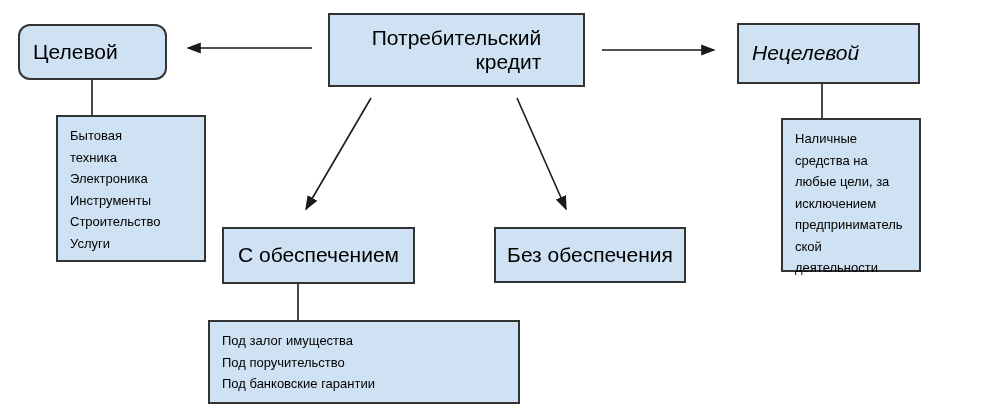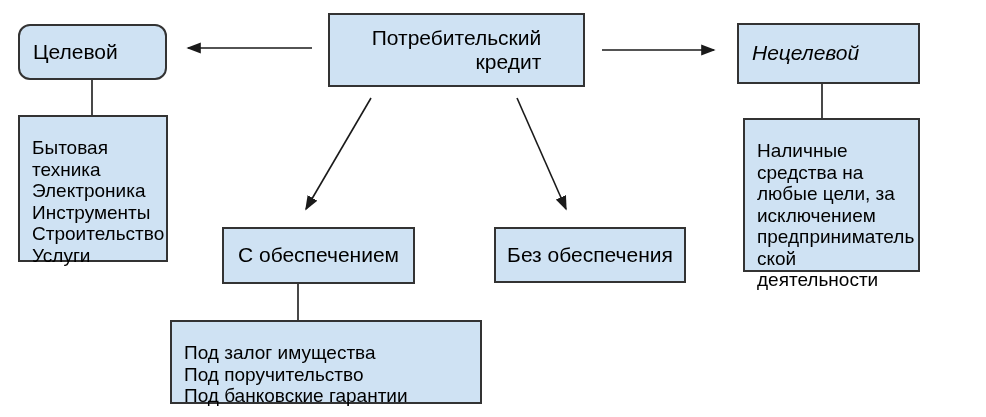--- a/index.html
+++ b/index.html
@@ -32,32 +32,33 @@
   }
   .title-box {
     display: flex;
     align-items: center;
     font-size: 21px;
     line-height: 1.15;
   }
   .title-left { justify-content: flex-start; padding-left: 13px; }
   .title-center { justify-content: center; text-align: right; }
   .list-box {
-    font-size: 19px;
+    font-size: 13px;
     line-height: 21.5px;
-    padding: 20px 12px;
+    padding: 8px 12px;
+    margin-left: 38px;
   }
   .preline { white-space: pre-line; }
 
   
   #box-root            { left: 328px; top: 13px;  width: 257px; height: 74px; }
   #box-targeted        { left: 18px;  top: 24px;  width: 149px; height: 56px; border-radius: 12px; }
   #box-nontargeted     { left: 737px; top: 23px;  width: 183px; height: 61px; font-style: italic; }
   #box-targeted-list   { left: 18px;  top: 115px; width: 150px; height: 147px; }
-  #box-nontargeted-det { left: 743px; top: 118px; width: 177px; height: 154px; }
+  #box-nontargeted-det { left: 743px; top: 118px; width: 140px; height: 154px; }
   #box-secured         { left: 222px; top: 227px; width: 193px; height: 57px; }
   #box-unsecured       { left: 494px; top: 227px; width: 192px; height: 56px; }
   #box-secured-types   { left: 170px; top: 320px; width: 312px; height: 84px; }
 </style>
 </head>
 <body>
 
 <div class="canvas">
 
   <svg class="connectors" width="986" height="417" viewBox="0 0 986 417" aria-hidden="true">

